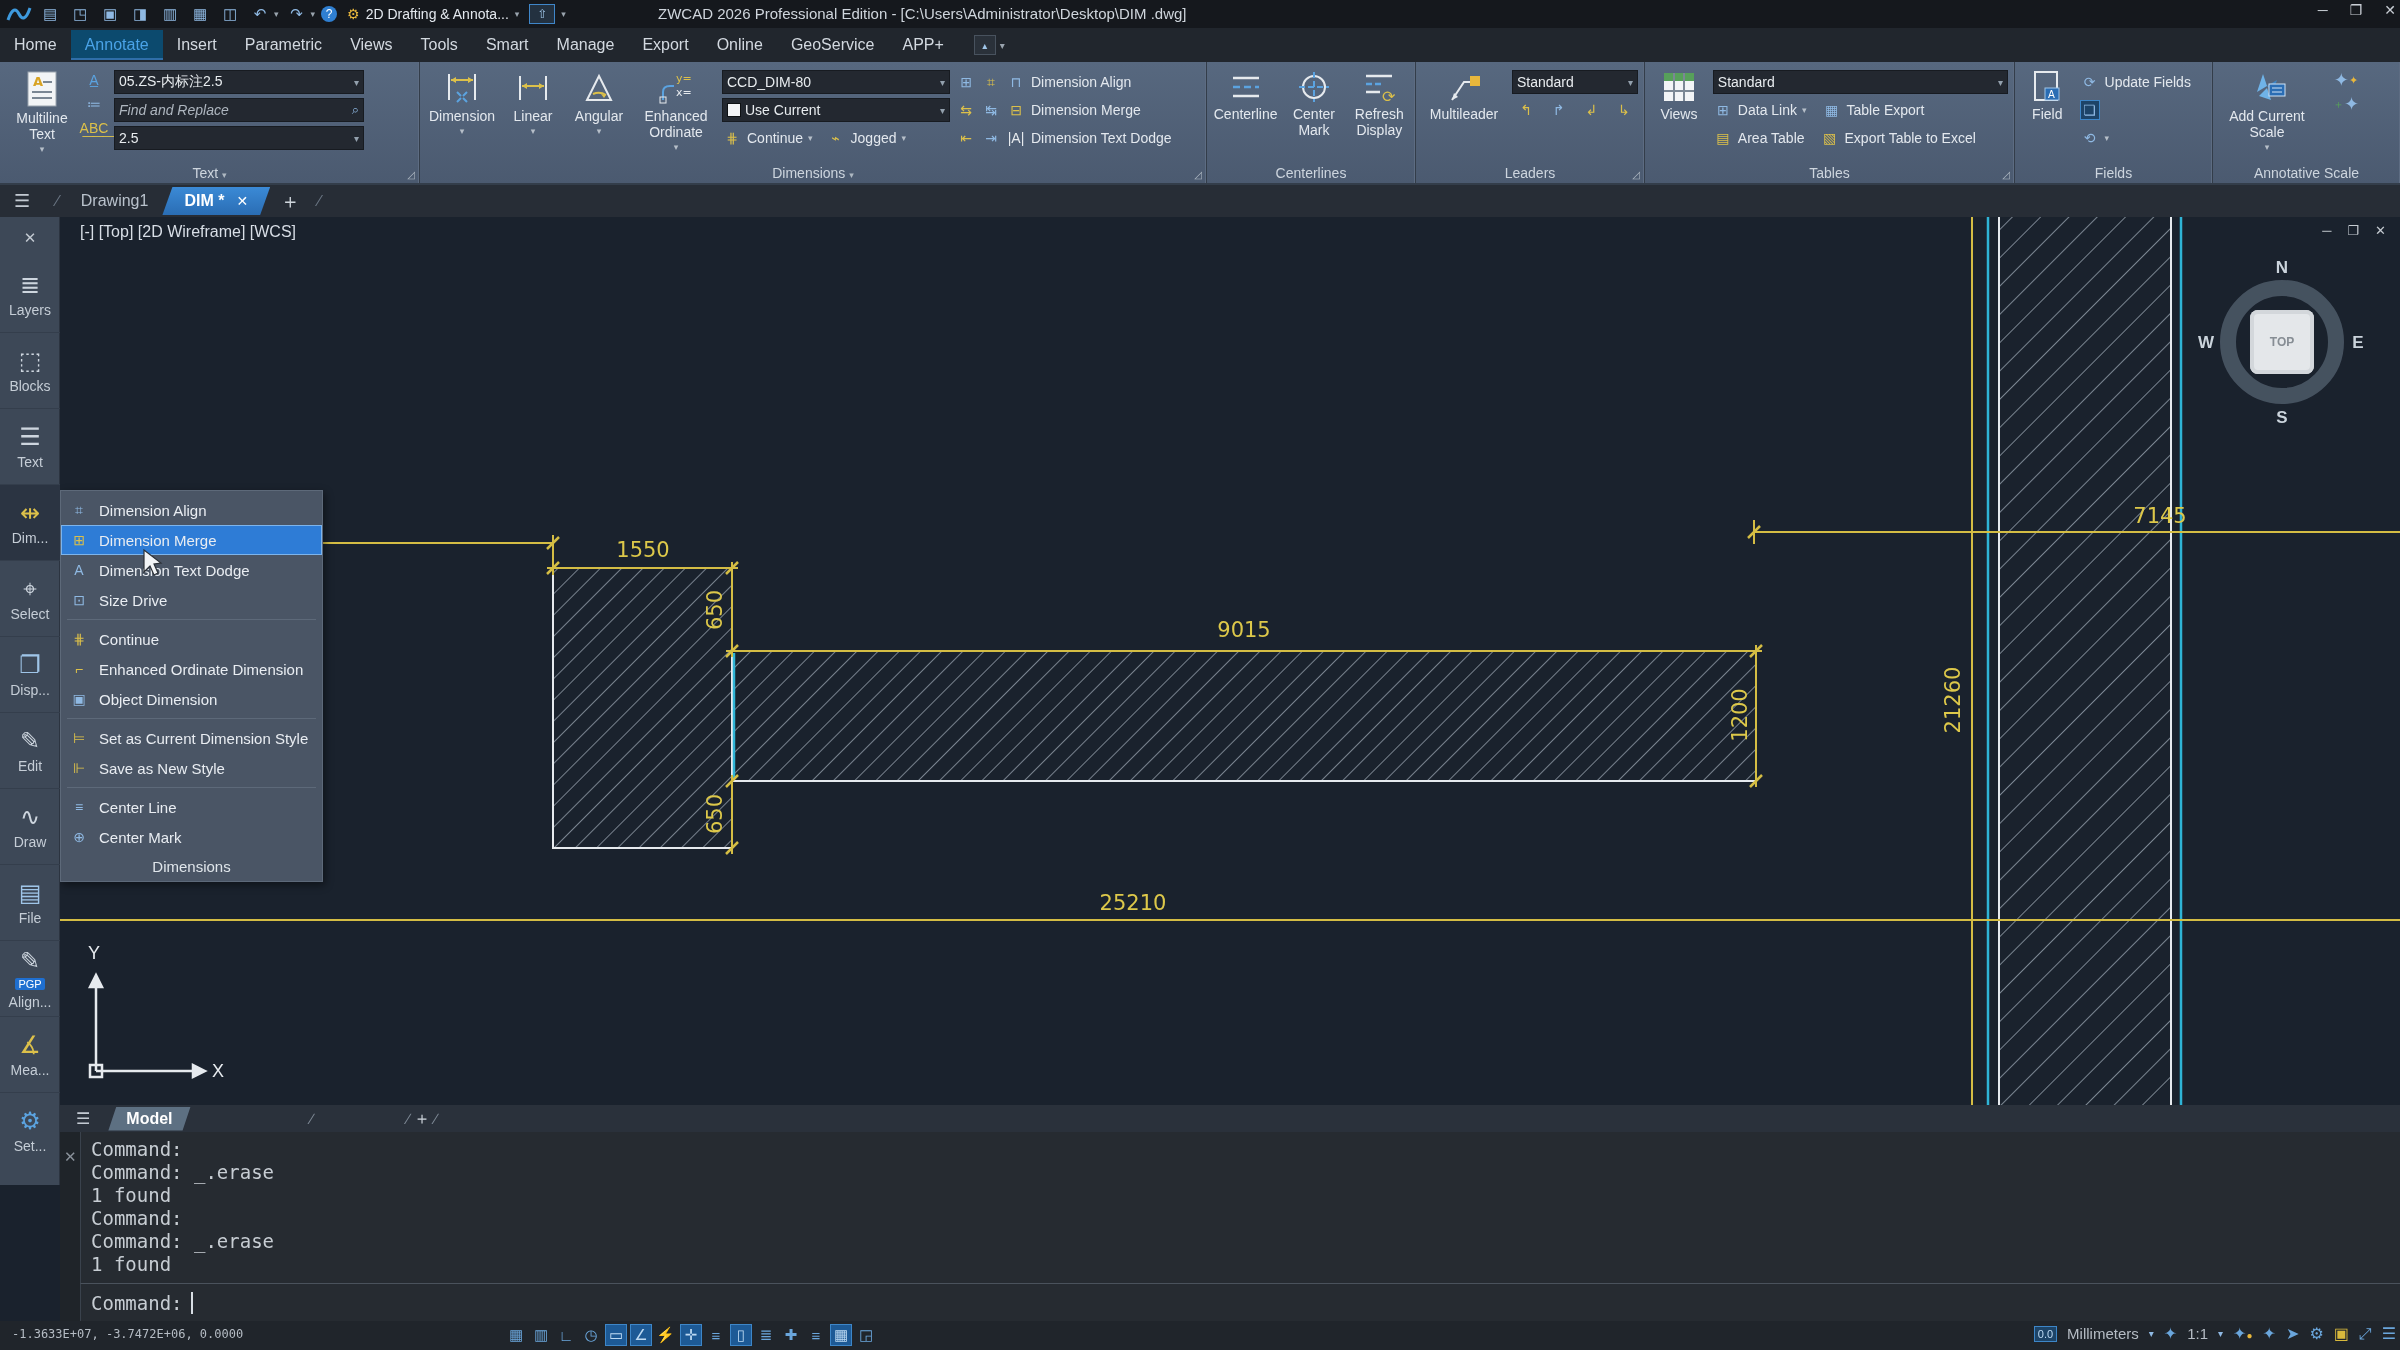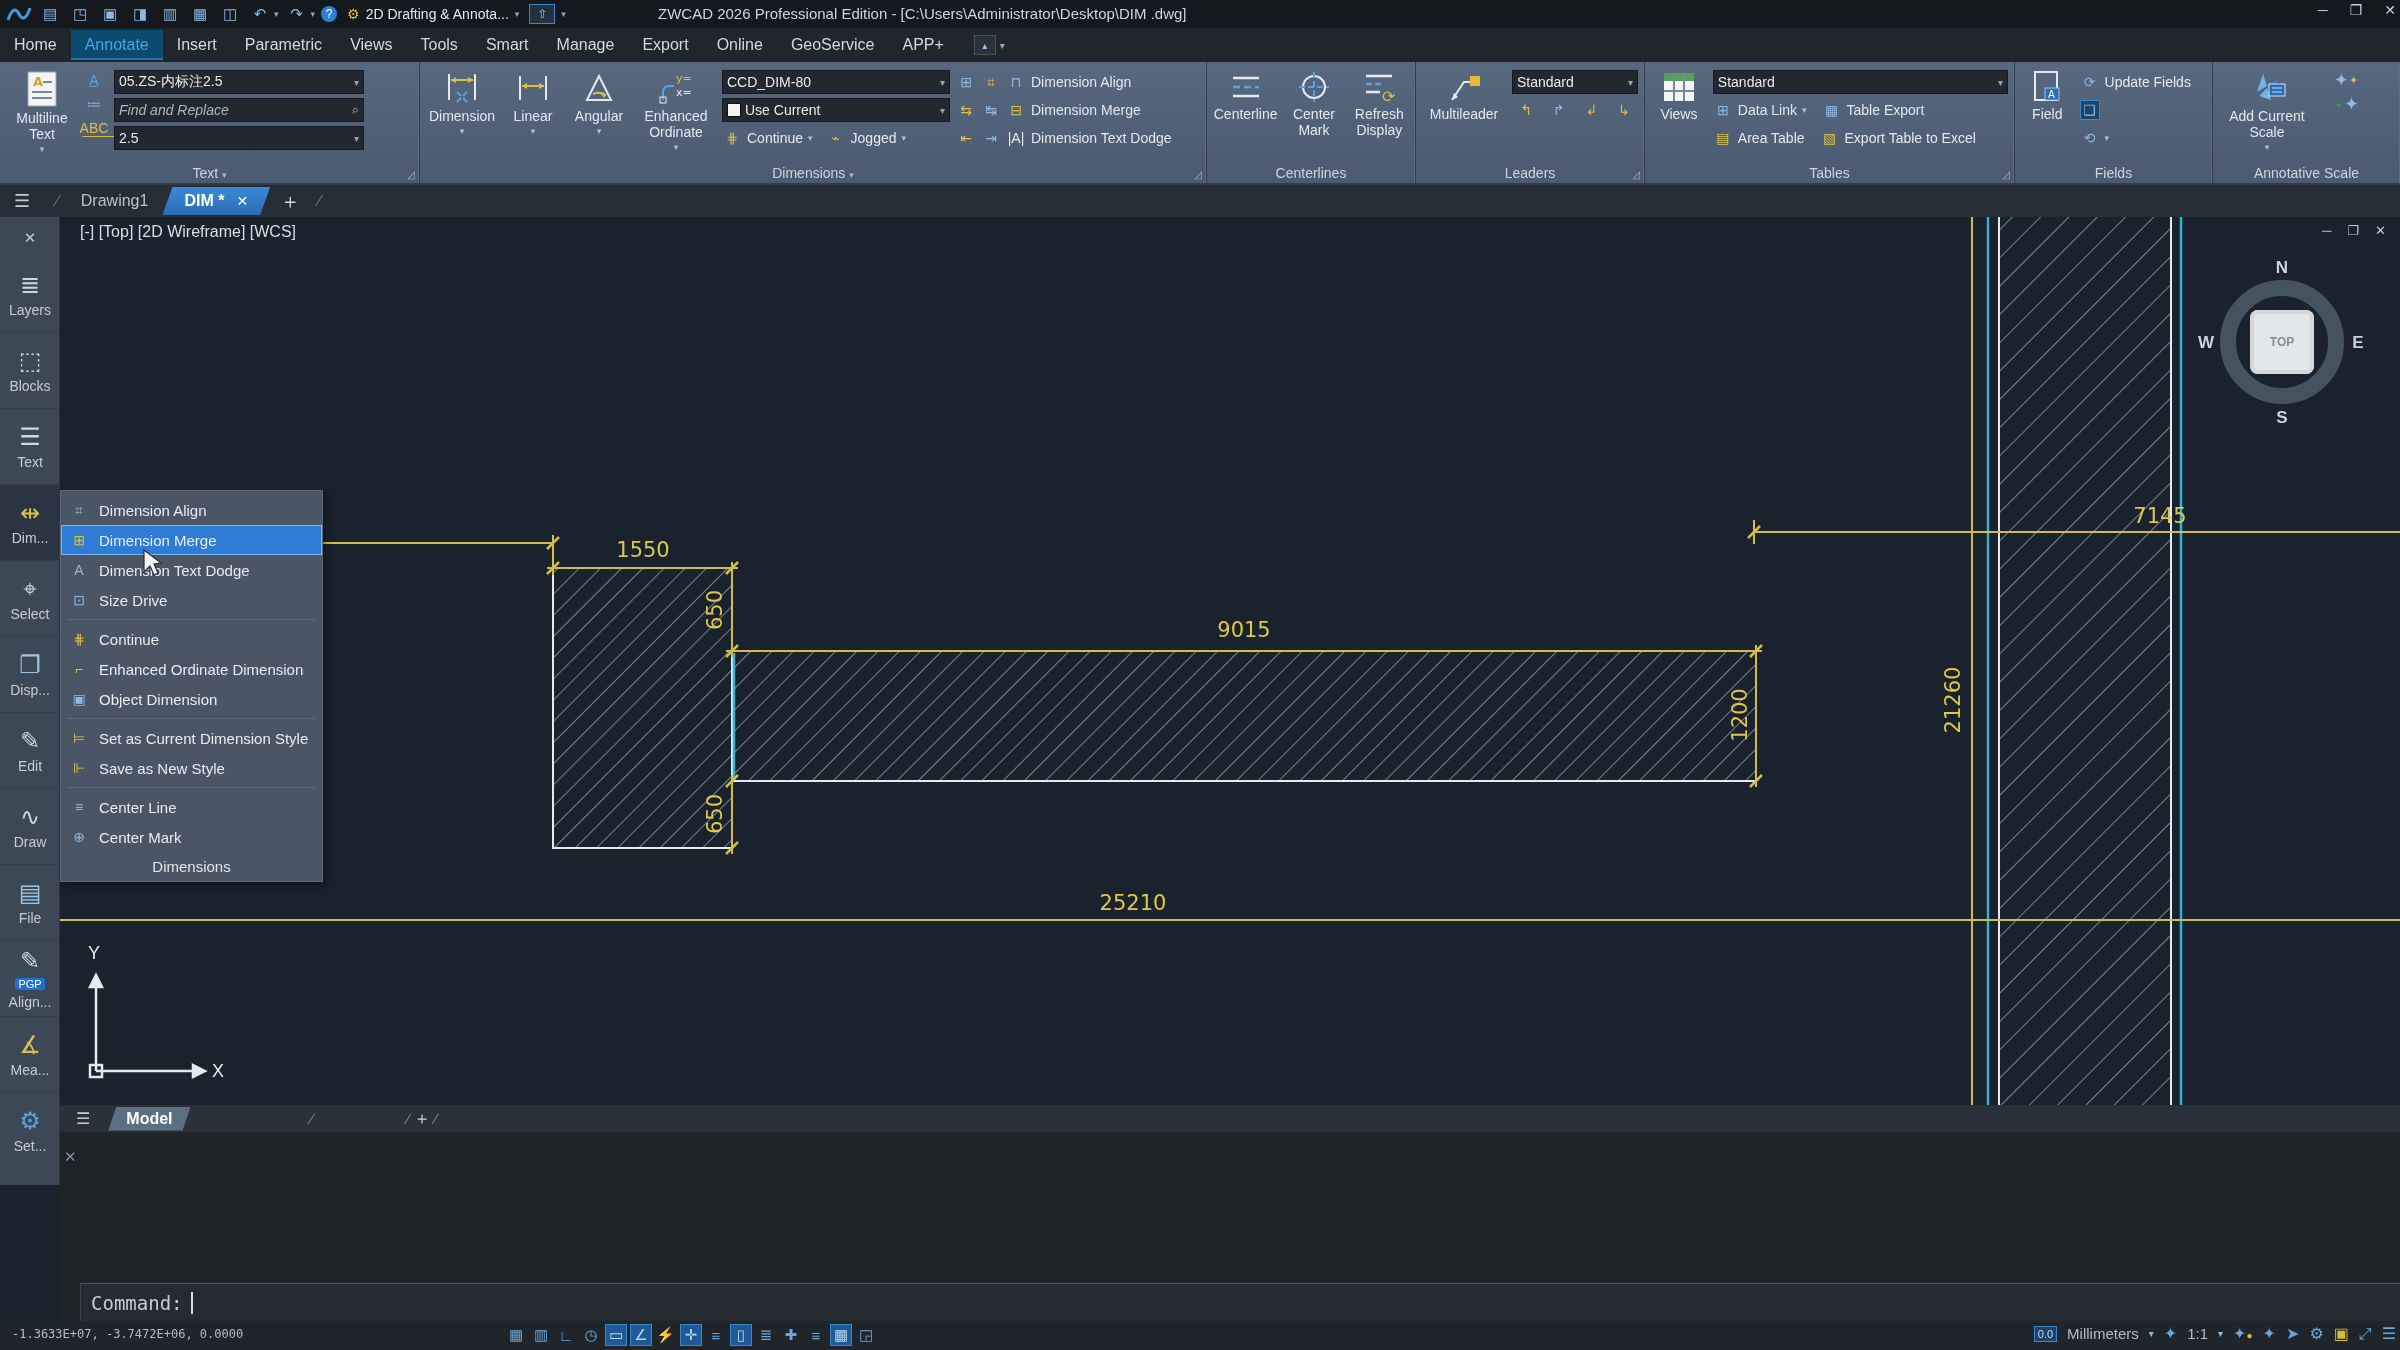--- a/index.html
+++ b/index.html
@@ -653,20 +653,26 @@
     <span class="hamb">☰</span>
     <span class="mtab">Model</span>
     <span class="lslash">∕</span>
     <span class="lslash" style="margin:0 4px;">∕</span>
     <span class="lplus">＋</span>
     <span class="lslash" style="margin:0 4px;">∕</span>
   </div>
 
   <div class="cmdpanel">
     <span class="cmdclose">✕</span>
+    <div class="cmdhist"><span>Command:</span>
+<span>Command: _.erase</span>
+<span>1 found</span>
+<span>Command:</span>
+<span>Command: _.erase</span>
+<span>1 found</span></div>
     <div class="cmdin">
       <span>Command:</span>
         <span class="caret"></span>
     </div>
   </div>
 
   <div class="statusbar">
     <span class="coords">-1.3633E+07,  -3.7472E+06,  0.0000</span>
     <div class="sticons">
       <span class="stic">▦</span>

